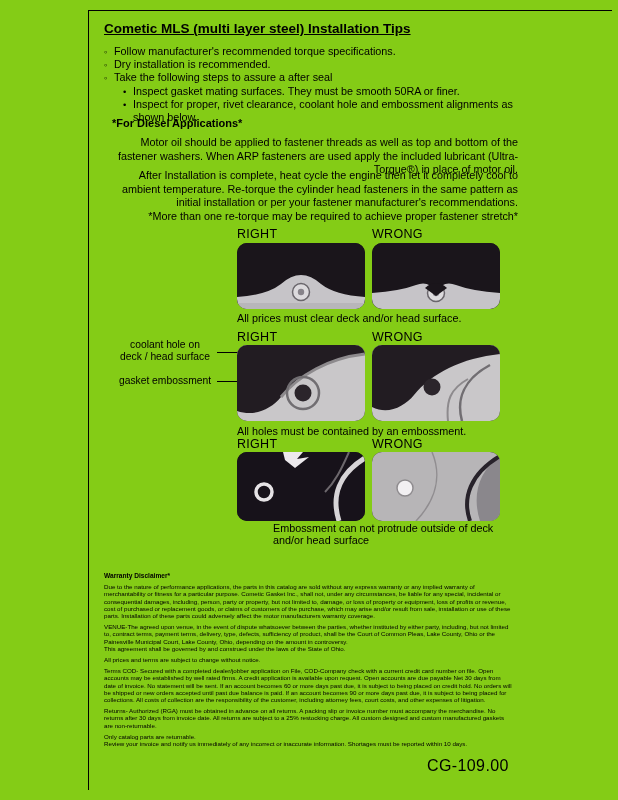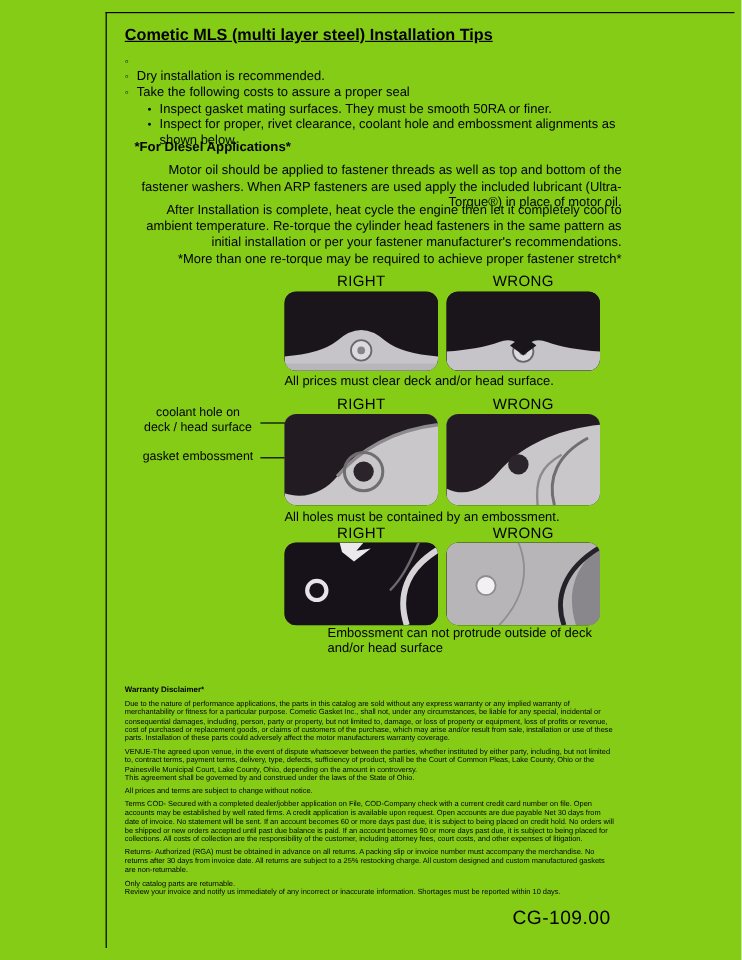--- a/index.html
+++ b/index.html
@@ -15,21 +15,21 @@
     position:absolute; left:104px; top:21px;
     font-size:13.5px; font-weight:bold; text-decoration:underline; white-space:nowrap;
   }
   .tips { position:absolute; left:104px; top:45px; font-size:10.8px; line-height:13.2px; width:430px; }
   .tip { display:flex; }
   .tip .mk { flex:0 0 10px; width:10px; font-size:9.5px; }
   .tip.sub { padding-left:19px; }
   .h2 { position:absolute; left:112px; font-size:11px; font-weight:bold; white-space:nowrap; }
   .para { position:absolute; left:112px; width:406px; font-size:10.8px; line-height:13.5px;text-align:right; }
   .col-l { left:237px; } .col-r { left:372px; }
-  .figlabel { position:absolute; width:128px; text-align:center; font-size:12.5px; letter-spacing:0.3px; }
+  .figlabel { position:absolute; width:128px; font-size:12.5px; letter-spacing:0.3px; }
   .img { position:absolute; width:128px; border-radius:10px; overflow:hidden; background:#17121a; }
   .img svg { display:block; width:100%; height:100%; }
   .caption { position:absolute; left:237px; font-size:10.8px; width:280px; }
   .pre { white-space:pre-line;margin-left:36px; }
   .ptr-label { position:absolute; left:116px; width:98px; text-align:center; font-size:10.3px; line-height:12px; white-space:pre-line; }
   .ptr-line { position:absolute; height:0; border-top:1.2px solid #000; }
   .disc { position:absolute; left:104px; width:410px; font-size:6.2px; line-height:7.2px; }
   .disc-h { font-weight:bold; font-size:6.6px; margin:0 0 4px 0; }
   .disc p { margin:0 0 4px 0; white-space:pre-line; }
   .footer { position:absolute; left:427px; top:757px; font-size:16px; letter-spacing:0.4px; }
@@ -38,28 +38,29 @@
 <body>
 
 <div class="page">
   <div class="frame"></div>
 
   <div class="title">Cometic MLS (multi layer steel) Installation Tips</div>
 
   <div class="tips">
     <div class="tip">
       <span class="mk">◦</span>
+      <span class="tx">Follow manufacturer's recommended torque specifications.</span>
     </div>
     <div class="tip">
       <span class="mk">◦</span>
       <span class="tx">Dry installation is recommended.</span>
     </div>
     <div class="tip">
       <span class="mk">◦</span>
-      <span class="tx">Take the following costs to assure a proper seal</span>
+      <span class="tx">Take the following steps to assure a after seal</span>
     </div>
     <div class="tip sub">
       <span class="mk">•</span>
       <span class="tx">Inspect gasket mating surfaces.  They must be smooth 50RA or finer.</span>
     </div>
     <div class="tip sub">
       <span class="mk">•</span>
       <span class="tx">Inspect for proper, rivet clearance, coolant hole and embossment alignments as shown below.</span>
     </div>
   </div>

